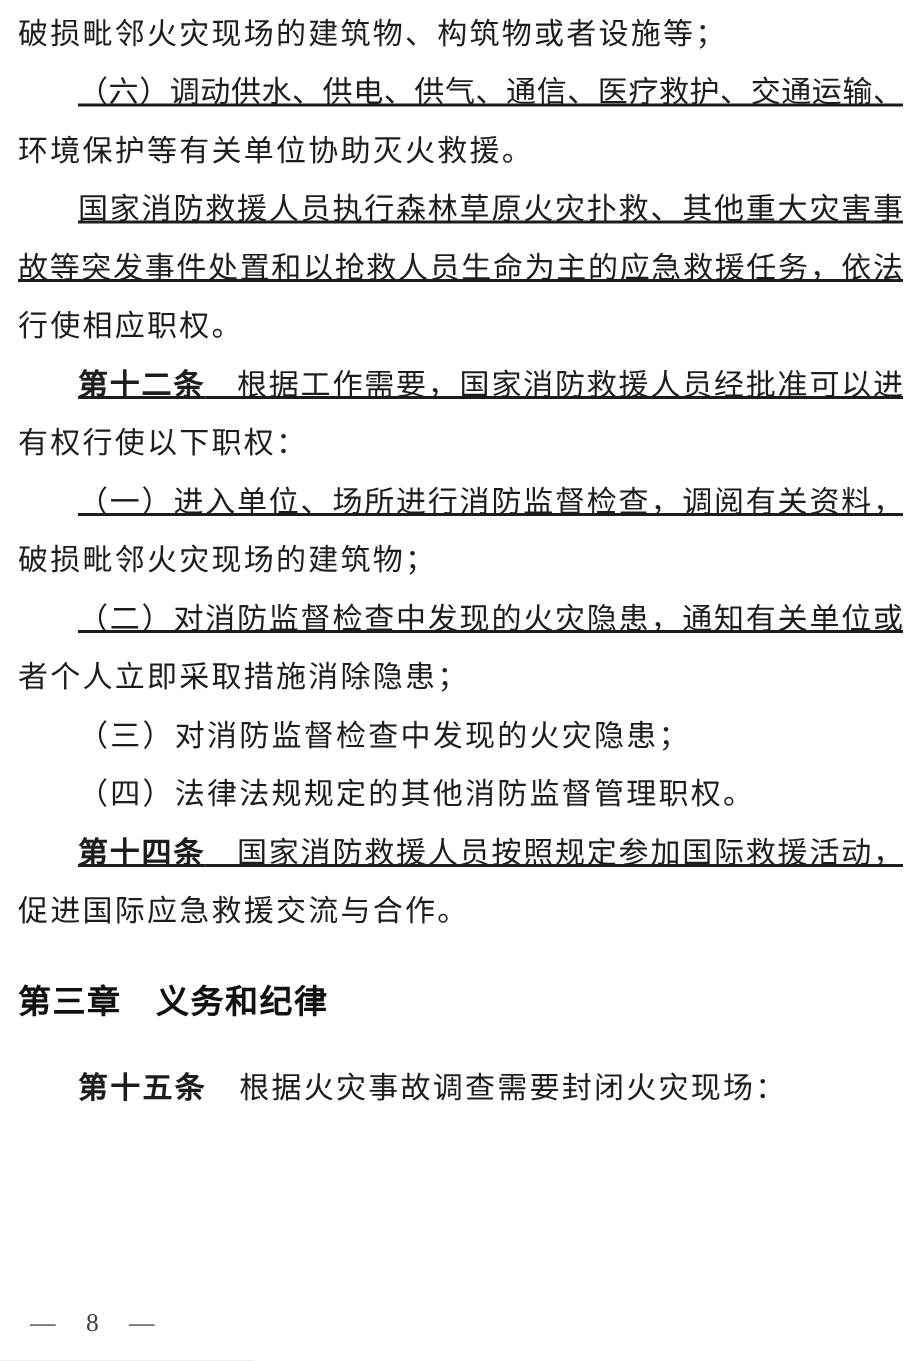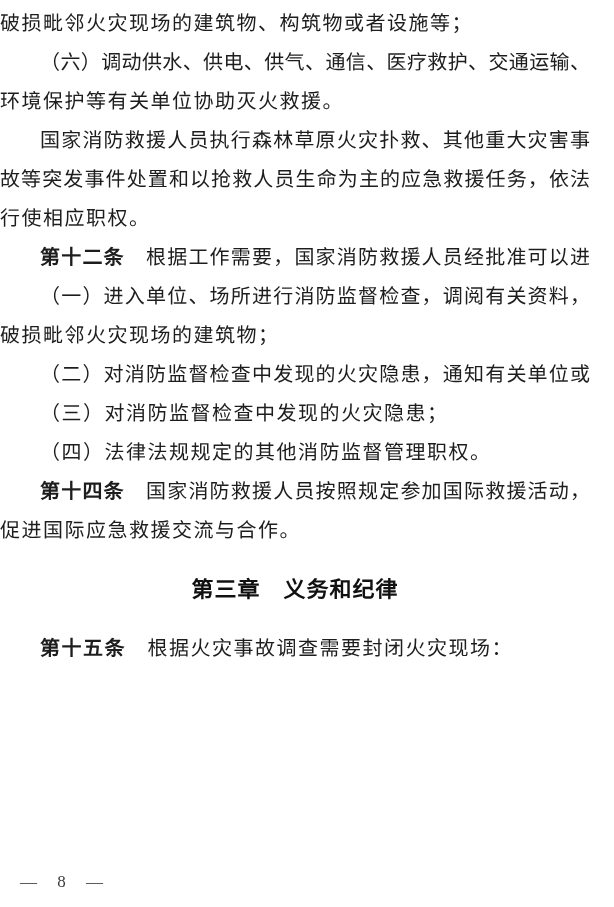--- a/index.html
+++ b/index.html
@@ -8,45 +8,46 @@
     width: 614px;
     height: 907px;
     margin: 0 auto;
     background: #ffffff;
     overflow: hidden;
     font-family: "Liberation Serif", "DejaVu Serif", serif;
     color: #1d1d1d;
   }
   .content {
     position: absolute;
-    left: 0;
+    left: 12px;
     top: 4px;
     width: 590px;
   }
   .line {
     margin: 0;
     font-size: 20px;
     line-height: 39px;
     letter-spacing: 1.5px;
     white-space: nowrap;
   }
   .line.fill {
     letter-spacing: 0;
     text-align: justify;
     text-align-last: justify;
     text-justify: inter-ideograph;
+    text-decoration: underline;
   }
   .line.indent { text-indent: 40px; }
   .art { font-weight: 700; }
   .chapter {
     margin: 20px 0;
     font-size: 22px;
     font-weight: 700;
     line-height: 39px;
-    text-align: center;
+    text-align: left;
     letter-spacing: 1px;
     color: #111111;
   }
   .footer {
     position: absolute;
     left: 20px;
     top: 869px;
     font-size: 17px;
     line-height: 26px;
     color: #3d3d3d;
@@ -61,23 +62,25 @@
   <main class="content">
     <p class="line">破损毗邻火灾现场的建筑物、构筑物或者设施等；</p>
     <p class="line indent fill">（六）调动供水、供电、供气、通信、医疗救护、交通运输、</p>
     <p class="line">环境保护等有关单位协助灭火救援。</p>
     <p class="line indent fill">国家消防救援人员执行森林草原火灾扑救、其他重大灾害事</p>
     <p class="line fill">故等突发事件处置和以抢救人员生命为主的应急救援任务，依法</p>
     <p class="line">行使相应职权。</p>
 
     <p class="line indent fill"><span class="art">第十二条</span><span>　根据工作需要，国家消防救援人员经批准可以进</span></p>
 
+    <p class="line">有权行使以下职权：</p>
     <p class="line indent fill">（一）进入单位、场所进行消防监督检查，调阅有关资料，</p>
     <p class="line">破损毗邻火灾现场的建筑物；</p>
     <p class="line indent fill">（二）对消防监督检查中发现的火灾隐患，通知有关单位或</p>
+    <p class="line">者个人立即采取措施消除隐患；</p>
     <p class="line indent">（三）对消防监督检查中发现的火灾隐患；</p>
     <p class="line indent">（四）法律法规规定的其他消防监督管理职权。</p>
 
     <p class="line indent fill"><span class="art">第十四条</span><span>　国家消防救援人员按照规定参加国际救援活动，</span></p>
     <p class="line">促进国际应急救援交流与合作。</p>
 
     <h2 class="chapter">第三章　义务和纪律</h2>
 
     <p class="line indent"><span class="art">第十五条</span><span>　根据火灾事故调查需要封闭火灾现场：</span></p>
   </main>

